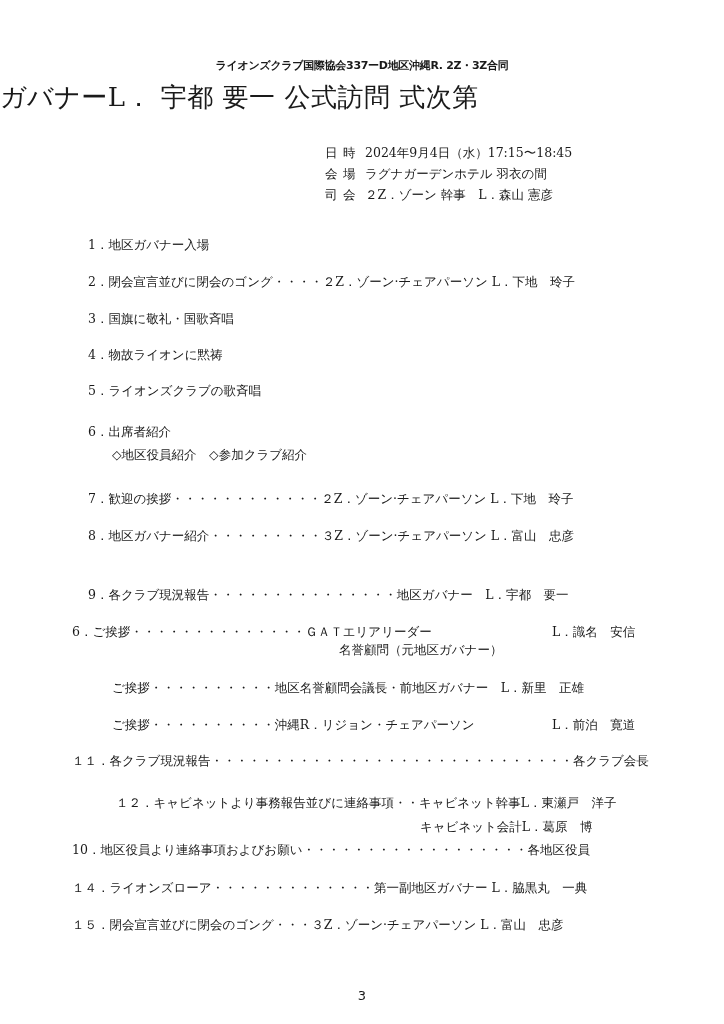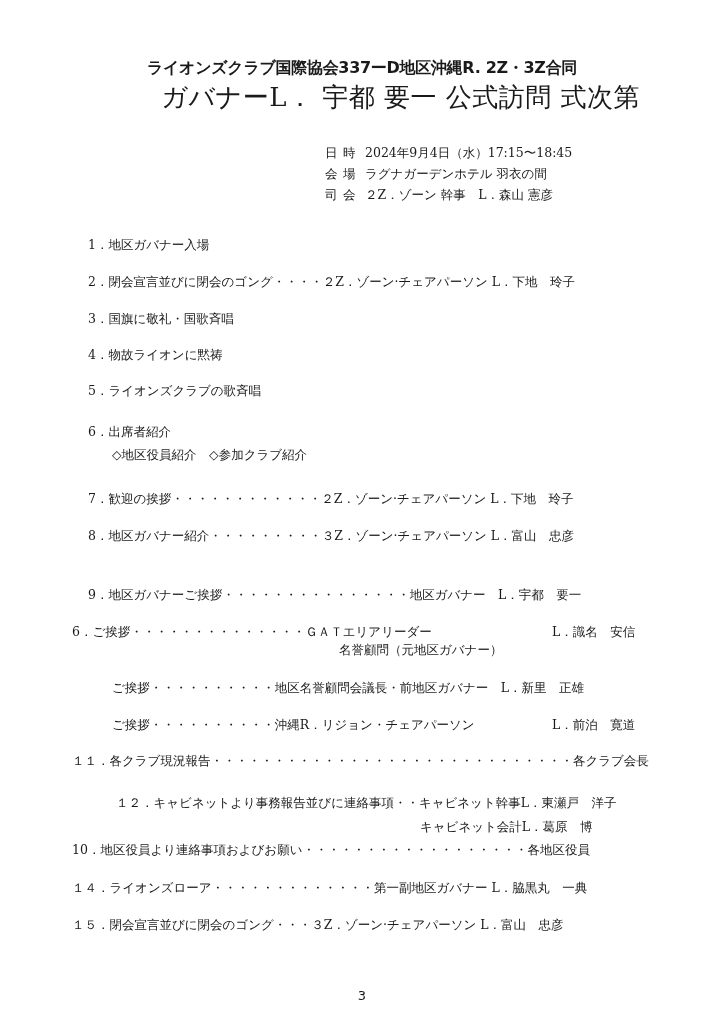--- a/index.html
+++ b/index.html
@@ -5,24 +5,24 @@
   html, body { margin: 0; padding: 0; background: #ffffff; }
   body {
     width: 724px; height: 1024px; position: relative; overflow: hidden;
     font-family: "DejaVu Serif", "Liberation Serif", serif;
     color: #1a1a1a;
   }
   .abs { position: absolute; white-space: nowrap; }
   .subtitle {
     left: 0; width: 724px; top: 58px; text-align: center;
     font-family: "DejaVu Sans", "Liberation Sans", sans-serif;
-    font-weight: bold; font-size: 16px; letter-spacing: -0.3px;
+    font-weight: bold; font-size: 11px; letter-spacing: -0.3px;
   }
   .title {
-    left: 0; width: 640px; top: 80px; text-align: right;
+    left: 0; width: 640px; top: 80px; text-align: left;
     font-size: 26px; letter-spacing: 0.5px;
   }
   .meta { font-size: 12.5px; }
   .meta .k1 { display: inline-block; width: 18px; }
   .meta .k2 { display: inline-block; width: 22px; }
   .item { font-size: 12.5px; }
   .num { display: inline-block; }
   .page-num {
     left: 0; width: 724px; top: 988px; text-align: center;
     font-family: "DejaVu Sans", "Liberation Sans", sans-serif; font-size: 13px;
@@ -64,21 +64,21 @@
 </div>
 <div class="abs item" style="left:112px; top:447px;">◇地区役員紹介　◇参加クラブ紹介</div>
 
 <div class="abs item" style="left:88px; top:491px;">
   <span class="num">7．</span><span>歓迎の挨拶・・・・・・・・・・・・２Z．ゾーン·チェアパーソン L．下地　玲子</span>
 </div>
 <div class="abs item" style="left:88px; top:528px;">
   <span class="num">8．</span><span>地区ガバナー紹介・・・・・・・・・３Z．ゾーン·チェアパーソン L．富山　忠彦</span>
 </div>
 <div class="abs item" style="left:88px; top:587px;">
-  <span class="num">9．</span><span>地区ガバナーご挨拶・・・・・・・・・・・・・・・地区ガバナー　L．宇都　要一</span>
+  <span class="num">9．</span><span>各クラブ現況報告・・・・・・・・・・・・・・・地区ガバナー　L．宇都　要一</span>
 </div>
 
 <div class="abs item" style="left:72px; top:624px;">
   <span class="num">6．</span><span>ご挨拶・・・・・・・・・・・・・・ＧＡＴエリアリーダー</span>
 </div>
 <div class="abs item" style="left:552px; top:624px;">L．識名　安信</div>
 <div class="abs item" style="left:339px; top:642px;font-family:Liberation Serif, serif;">名誉顧問（元地区ガバナー）</div>
 
 <div class="abs item" style="left:112px; top:680px;">
   <span>ご挨拶・・・・・・・・・・地区名誉顧問会議長・前地区ガバナー　L．新里　正雄</span>

